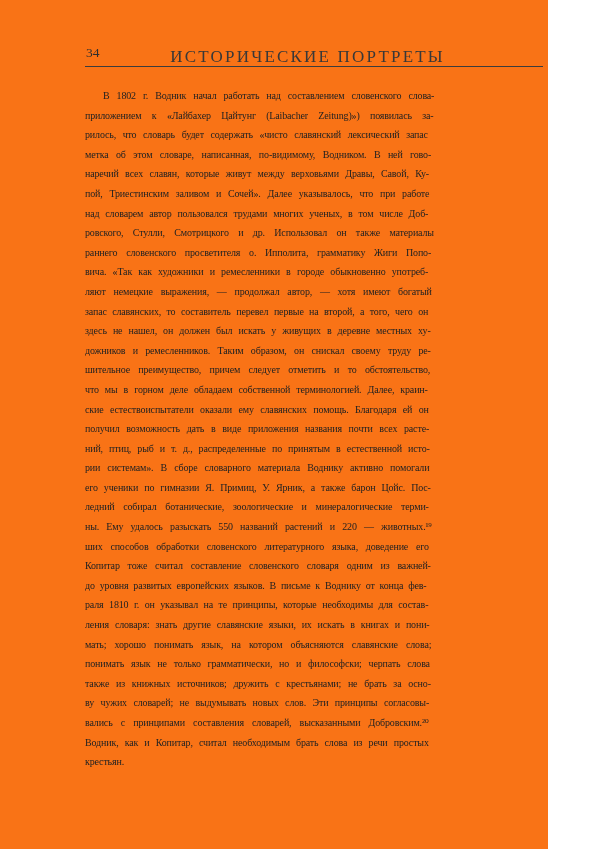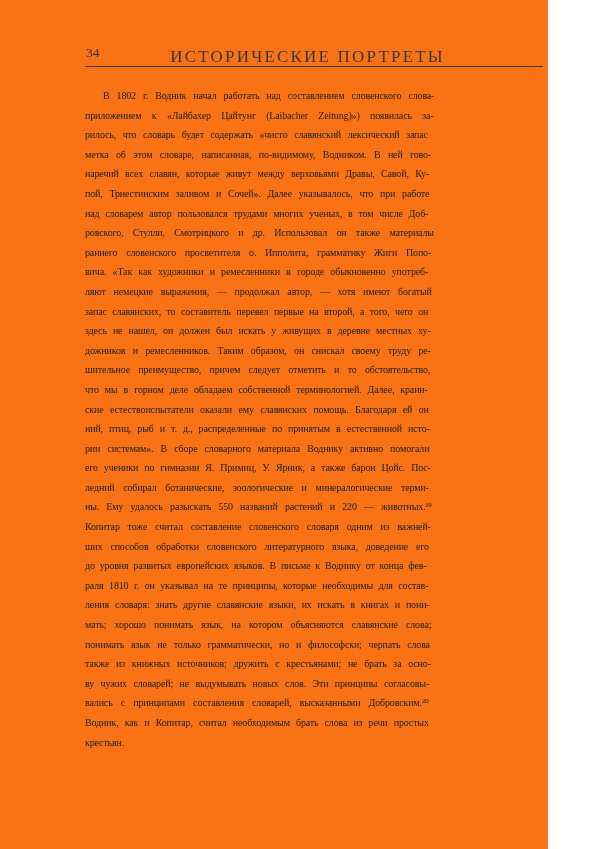--- a/index.html
+++ b/index.html
@@ -87,27 +87,28 @@
       <div class="line"><span class="li" style="word-spacing: 7px;">ровского, Стулли, Смотрицкого и др. Использовал он также материалы</span></div>
       <div class="line"><span class="li" style="word-spacing: 6.42857px;">раннего словенского просветителя о. Ипполита, грамматику Жиги Попо-</span></div>
       <div class="line"><span class="li" style="word-spacing: 3.88889px;">вича. «Так как художники и ремесленники в городе обыкновенно употреб-</span></div>
       <div class="line"><span class="li" style="word-spacing: 5.44444px;">ляют немецкие выражения, — продолжал автор, — хотя имеют богатый</span></div>
       <div class="line"><span class="li" style="word-spacing: 3.09091px;">запас славянских, то составитель перевел первые на второй, а того, чего он</span></div>
       <div class="line"><span class="li" style="word-spacing: 3.75px;">здесь не нашел, он должен был искать у живущих в деревне местных ху-</span></div>
       <div class="line"><span class="li" style="word-spacing: 5px;">дожников и ремесленников. Таким образом, он снискал своему труду ре-</span></div>
       <div class="line"><span class="li" style="word-spacing: 6px;">шительное преимущество, причем следует отметить и то обстоятельство,</span></div>
       <div class="line"><span class="li" style="word-spacing: 3.66667px;">что мы в горном деле обладаем собственной терминологией. Далее, краин-</span></div>
       <div class="line"><span class="li" style="word-spacing: 4.125px;">ские естествоиспытатели оказали ему славянских помощь. Благодаря ей он</span></div>
+      <div class="line"><span class="li" style="word-spacing: 4.33333px;">получил возможность дать в виде приложения названия почти всех расте-</span></div>
       <div class="line"><span class="li" style="word-spacing: 3.72727px;">ний, птиц, рыб и т. д., распределенные по принятым в естественной исто-</span></div>
       <div class="line"><span class="li" style="word-spacing: 4.75px;">рии системам». В сборе словарного материала Воднику активно помогали</span></div>
       <div class="line"><span class="li" style="word-spacing: 3.66667px;">его ученики по гимназии Я. Примиц, У. Ярник, а также барон Цойс. Пос-</span></div>
       <div class="line"><span class="li" style="word-spacing: 6.33333px;">ледний собирал ботанические, зоологические и минералогические терми-</span></div>
       <div class="line"><span class="li" style="word-spacing: 4.9px;">ны. Ему удалось разыскать 550 названий растений и 220 — животных.¹⁹</span></div>
+      <div class="line"><span class="li" style="word-spacing: 5.42857px;">ших способов обработки словенского литературного языка, доведение его</span></div>
       <div class="line"><span class="li" style="word-spacing: 5.5px;">Копитар тоже считал составление словенского словаря одним из важней-</span></div>
-      <div class="line"><span class="li" style="word-spacing: 5.42857px;">ших способов обработки словенского литературного языка, доведение его</span></div>
       <div class="line"><span class="li" style="word-spacing: 2.54545px;">до уровня развитых европейских языков. В письме к Воднику от конца фев-</span></div>
       <div class="line"><span class="li" style="word-spacing: 3.18182px;">раля 1810 г. он указывал на те принципы, которые необходимы для состав-</span></div>
       <div class="line"><span class="li" style="word-spacing: 3.54545px;">ления словаря: знать другие славянские языки, их искать в книгах и пони-</span></div>
       <div class="line"><span class="li" style="word-spacing: 5.75px;">мать; хорошо понимать язык, на котором объясняются славянские слова;</span></div>
       <div class="line"><span class="li" style="word-spacing: 4.44444px; font-family: Liberation Serif, serif;">понимать язык не только грамматически, но и философски; черпать слова</span></div>
       <div class="line"><span class="li" style="word-spacing: 4.4px;">также из книжных источников; дружить с крестьянами; не брать за осно-</span></div>
       <div class="line"><span class="li" style="word-spacing: 4.11111px;">ву чужих словарей; не выдумывать новых слов. Эти принципы согласовы-</span></div>
       <div class="line"><span class="li" style="word-spacing: 5.83333px;">вались с принципами составления словарей, высказанными Добровским.²⁰</span></div>
       <div class="line"><span class="li" style="word-spacing: 3.8px;">Водник, как и Копитар, считал необходимым брать слова из речи простых</span></div>
       <div class="line last"><span class="li">крестьян.</span></div>

